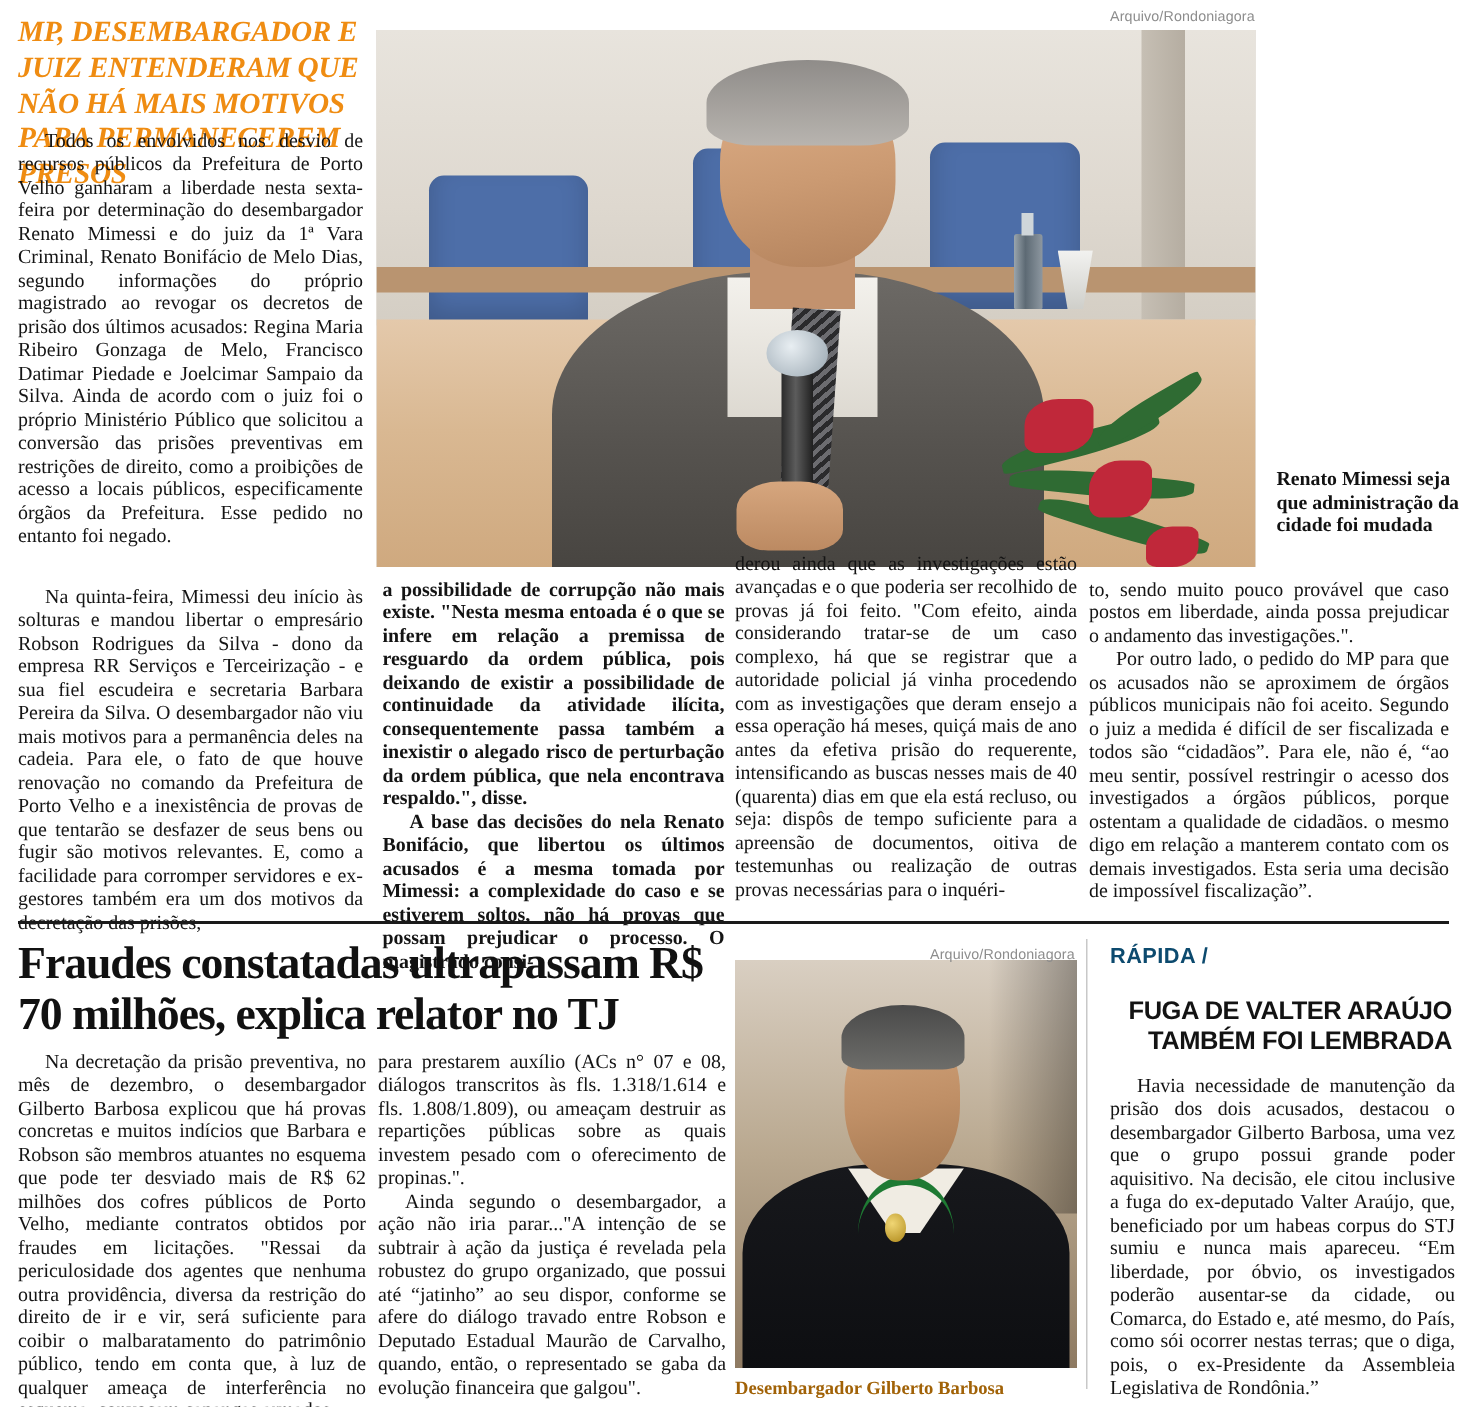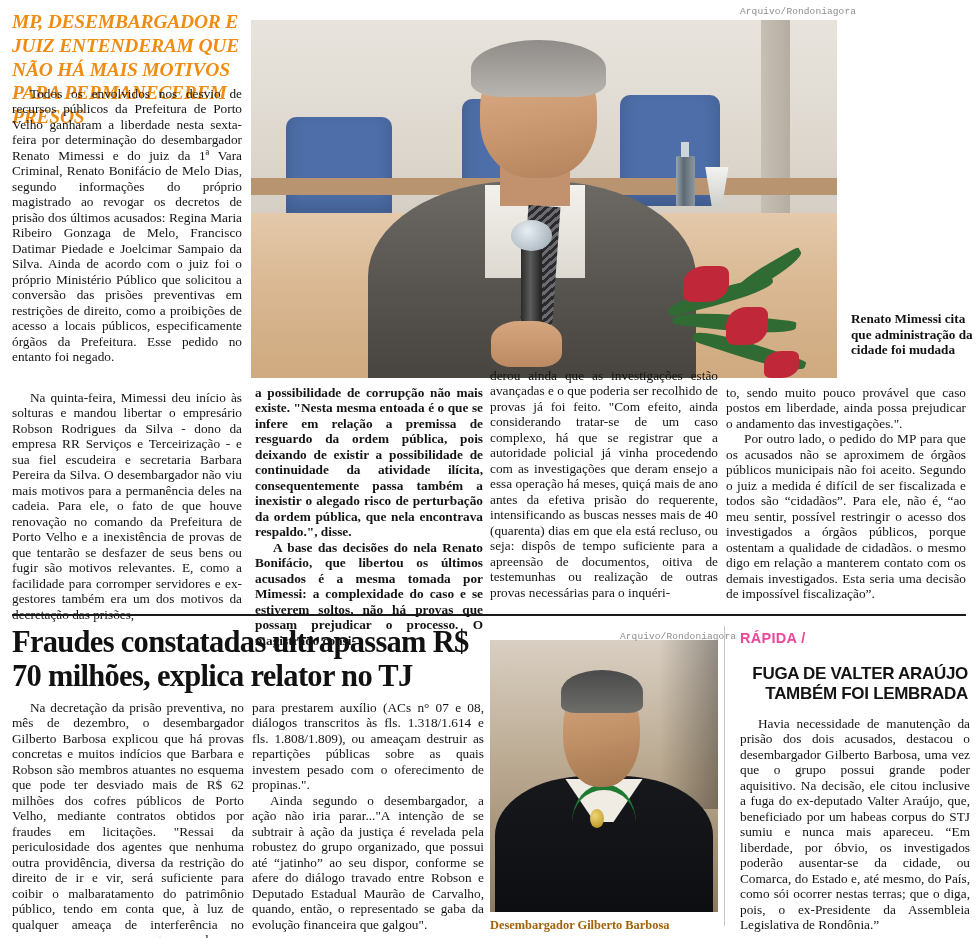--- a/index.html
+++ b/index.html
@@ -31,21 +31,21 @@
   #c4{left:726px;top:385px;width:240px;}
 
   #c1b{left:12px;top:390px;width:230px;}
 
   
   .photo-main{
     position:absolute;left:251px;top:20px;width:586px;height:358px;
     overflow:hidden;background:#cfc7bc;border:0;
   }
   .credit{
-    position:absolute;font-family:Liberation Mono, monospace;
+    position:absolute;font-family:Liberation Sans, sans-serif;
     font-size:9.5px;color:#8d8d8d;letter-spacing:0.1px;
   }
   #credit1{left:740px;top:6px;}
   #credit2{left:620px;top:631px;}
 
   
   .rail{position:absolute;left:851px;top:10px;width:122px;}
   .quote-bubble{
     width:30px;height:24px;background:#ef8c12;border-radius:3px;position:relative;
   }
@@ -85,21 +85,21 @@
   }
   .cap2{
     position:absolute;left:490px;top:918px;width:232px;
     font-family:"Liberation Serif",serif;font-weight:bold;
     font-size:12.4px;line-height:1.15;color:#a16207;
   }
 
   .rapida-label{
     position:absolute;left:740px;top:630px;
     font-family:"Liberation Sans",sans-serif;font-weight:bold;
-    font-size:14.5px;color:#ec4899;letter-spacing:0.3px;
+    font-size:14.5px;color:#0c4a6e;letter-spacing:0.3px;
   }
   .rapida-head{
     position:absolute;left:740px;top:664px;width:228px;
     font-family:"Liberation Sans",sans-serif;font-weight:bold;
     font-size:17px;line-height:1.17;color:#131313;letter-spacing:-0.3px;text-align:right;
   }
   #d3{left:740px;top:716px;width:230px;}
 
   
   .scene1{position:absolute;inset:0;}
@@ -217,21 +217,21 @@
     <p>A base das decisões do nela Renato Bonifácio, que libertou os últimos acusados é a mesma tomada por Mimessi: a complexidade do caso e se estiverem soltos, não há provas que possam prejudicar o processo. O magistrado consi-</p>
   </div>
   <div class="col" id="c3">
     <p class="noind">derou ainda que as investigações estão avançadas e o que poderia ser recolhido de provas já foi feito. "Com efeito, ainda considerando tratar-se de um caso complexo, há que se registrar que a autoridade policial já vinha procedendo com as investigações que deram ensejo a essa operação há meses, quiçá mais de ano antes da efetiva prisão do requerente, intensificando as buscas nesses mais de 40 (quarenta) dias em que ela está recluso, ou seja: dispôs de tempo suficiente para a apreensão de documentos, oitiva de testemunhas ou realização de outras provas necessárias para o inquéri-</p>
   </div>
   <div class="col" id="c4">
     <p class="noind">to, sendo muito pouco provável que caso postos em liberdade, ainda possa prejudicar o andamento das investigações.".</p>
     <p>Por outro lado, o pedido do MP para que os acusados não se aproximem de órgãos públicos municipais não foi aceito. Segundo o juiz a medida é difícil de ser fiscalizada e todos são “cidadãos”. Para ele, não é, “ao meu sentir, possível restringir o acesso dos investigados a órgãos públicos, porque ostentam a qualidade de cidadãos. o mesmo digo em relação a manterem contato com os demais investigados. Esta seria uma decisão de impossível fiscalização”.</p>
   </div>
 
-  <div class="rail-cap">Renato Mimessi cita que administração da cidade foi mudada</div>
+  <div class="rail-cap">Renato Mimessi seja que administração da cidade foi mudada</div>
 
   <div class="hr-thick" style="top:614px;"></div>
   <div class="vrule" style="left:724px;top:626px;height:300px;"></div>
 
   <div class="headline-2">Fraudes constatadas ultrapassam R$ 70 milhões, explica relator no TJ</div>
 
   <div class="col" id="d1">
     <p>Na decretação da prisão preventiva, no mês de dezembro, o desembargador Gilberto Barbosa explicou que há provas concretas e muitos indícios que Barbara e Robson são membros atuantes no esquema que pode ter desviado mais de R$ 62 milhões dos cofres públicos de Porto Velho, mediante contratos obtidos por fraudes em licitações. "Ressai da periculosidade dos agentes que nenhuma outra providência, diversa da restrição do direito de ir e vir, será suficiente para coibir o malbaratamento do patrimônio público, tendo em conta que, à luz de qualquer ameaça de interferência no esquema, convocam capangas armados</p>
   </div>
   <div class="col" id="d2">

